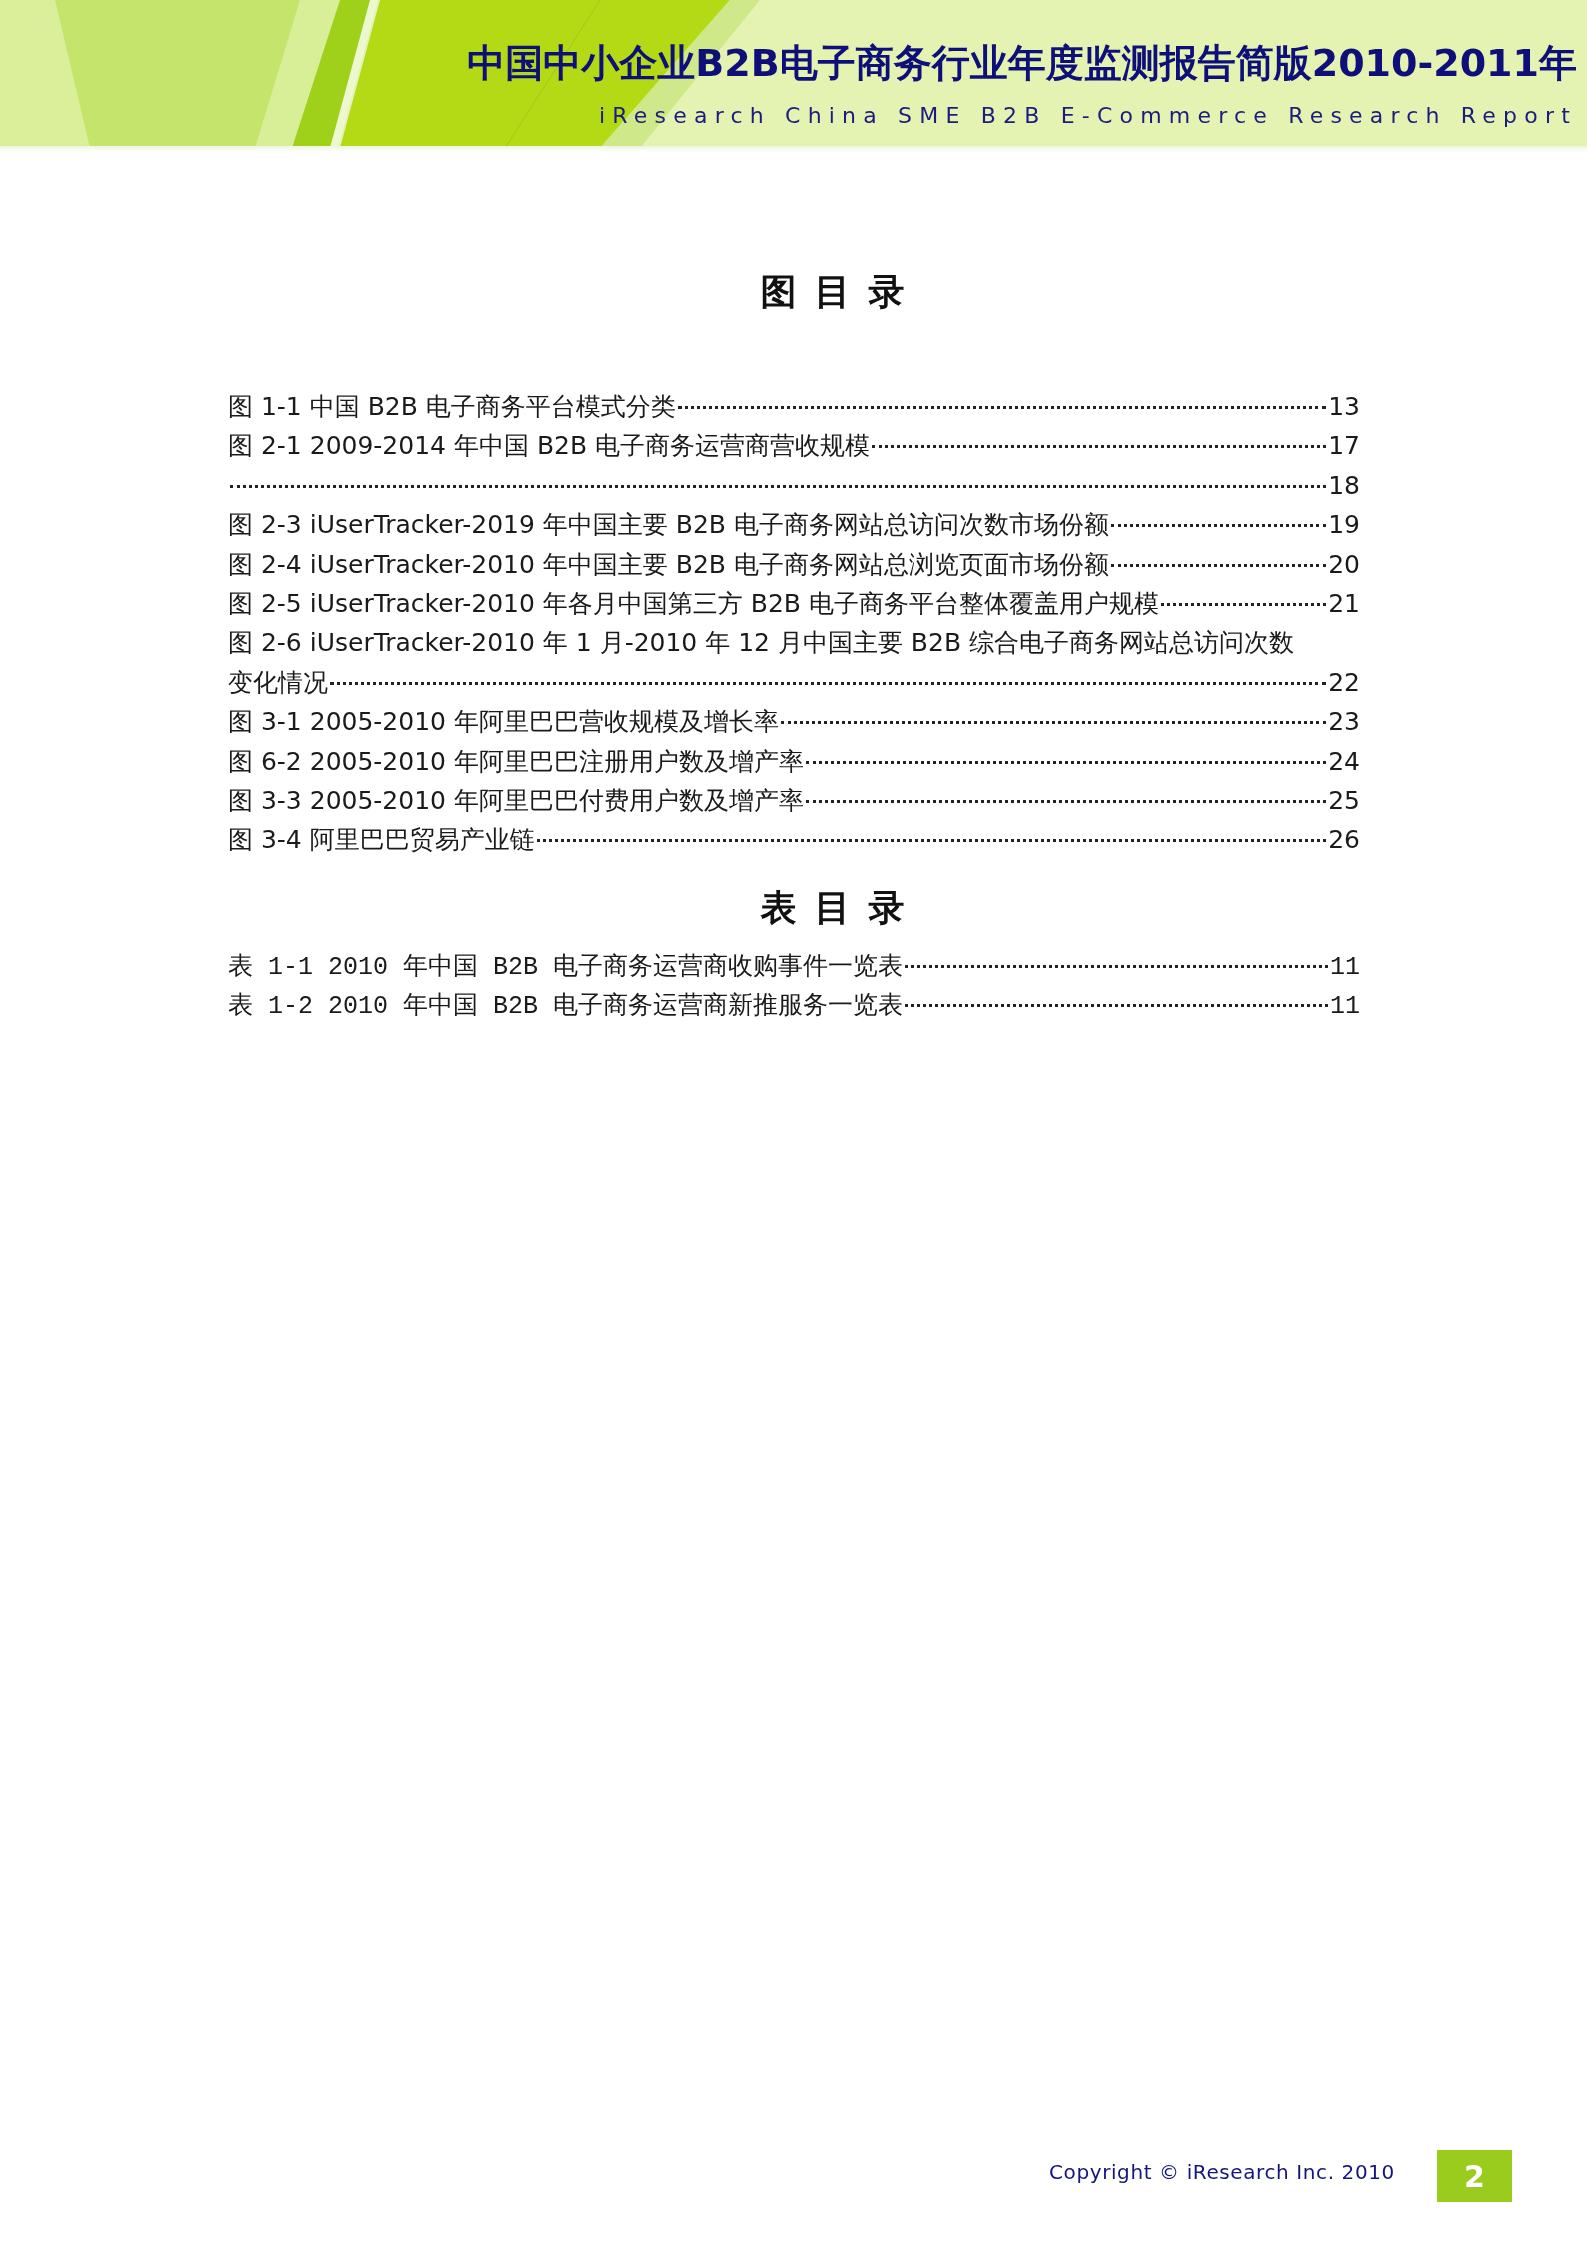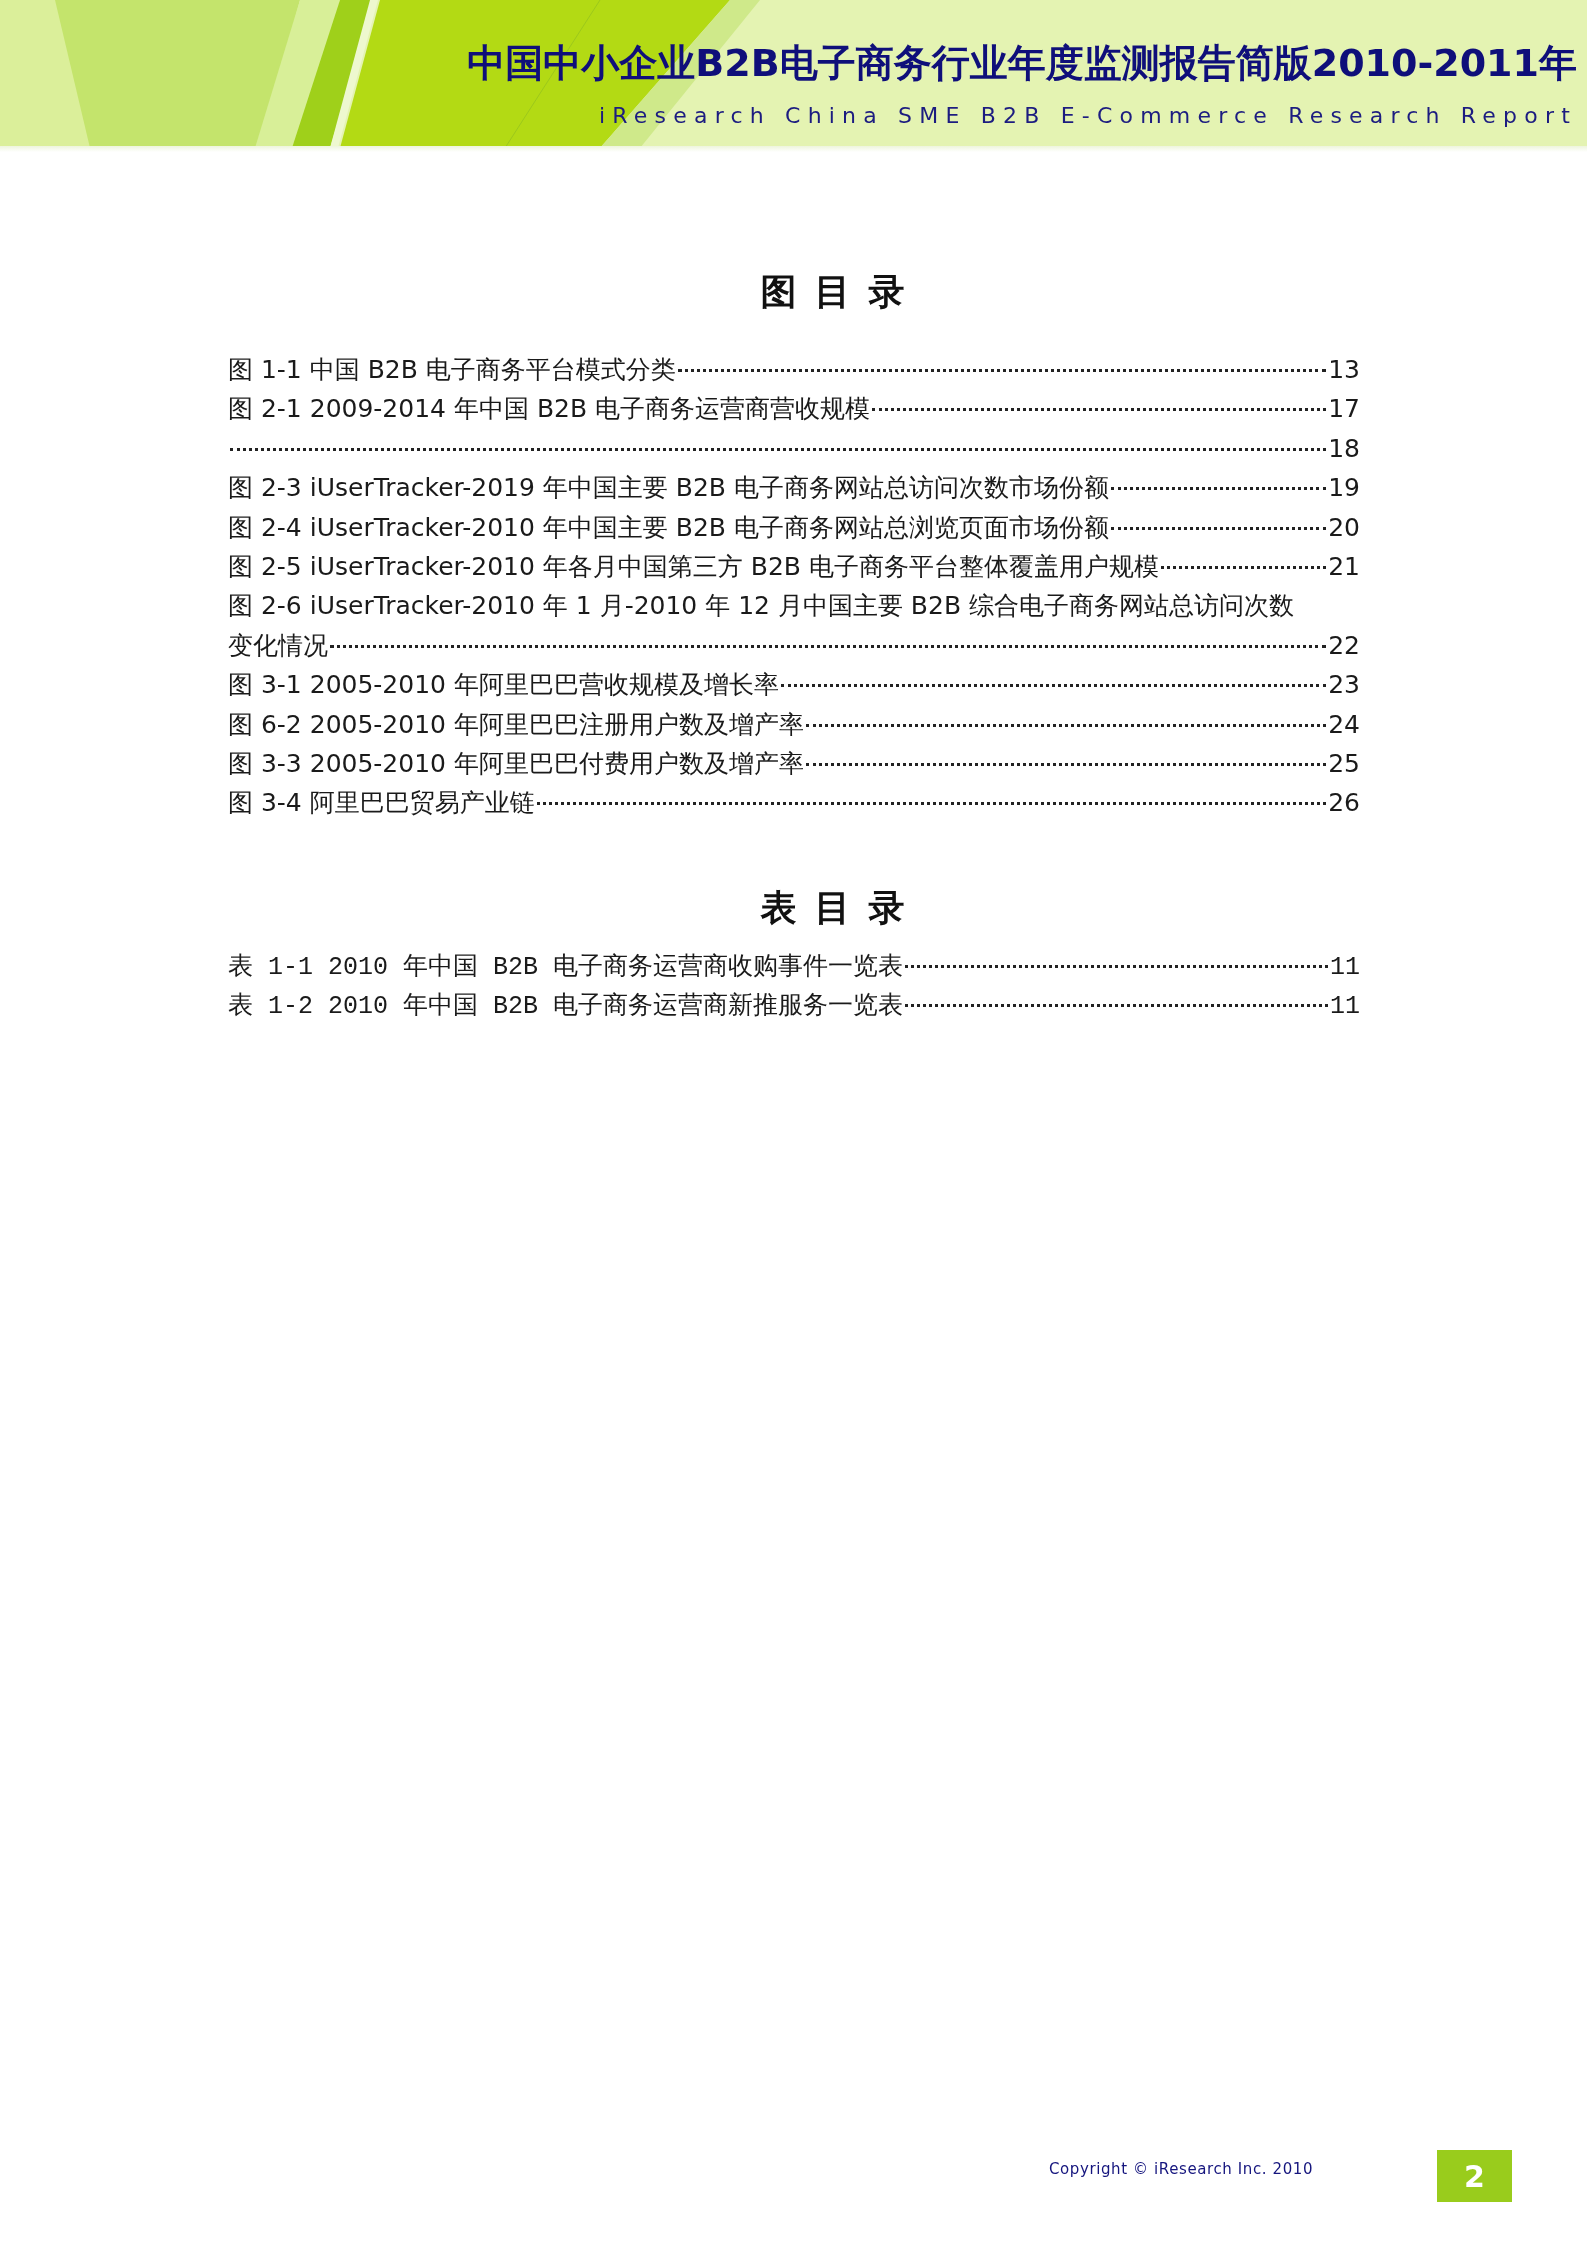--- a/index.html
+++ b/index.html
@@ -37,21 +37,21 @@
   .toc-row .dots {
     flex: 1 1 auto; overflow: hidden; margin: 0 2px;
     border-bottom: 3px dotted #222; height: 1px; transform: translateY(-6px);
   }
   .toc-row .page { flex: 0 0 auto; }
   .toc-row.wrap-head { display: block; }
 
   
   .copyright {
     position: absolute; left: 1049px; top: 2160px;
-    font-size: 15px; color: #15157e; letter-spacing: 0.6px; white-space: nowrap;
+    font-size: 20px; color: #15157e; letter-spacing: 0.6px; white-space: nowrap;
   }
   .page-badge {
     position: absolute; left: 1437px; top: 2150px; width: 75px; height: 52px;
     background: #99cc1c; color: #ffffff; font-weight: bold; font-size: 30px;
     display: flex; align-items: center; justify-content: center;
     font-family: "DejaVu Sans", sans-serif;
   }
 </style>
 </head>
 <body>
@@ -68,21 +68,21 @@
     <polygon points="730,0 760,0 640,148 600,148" fill="#cfe98a"></polygon>
     <line x1="600" y1="0" x2="505" y2="148" stroke="#9cc81c" stroke-width="1"></line>
   </svg>
   <div class="title">中国中小企业B2B电子商务行业年度监测报告简版2010-2011年</div>
   <div class="subtitle">iResearch China SME B2B E-Commerce Research Report</div>
 </div>
 <div class="banner-shadow"></div>
 
 <div class="section-title" style="top:268px;">图目录</div>
 
-<div class="toc" style="top:350px;">
+<div class="toc" style="top:387px;">
   <div class="toc-row">
     <span class="label">图 1-1  中国 B2B  电子商务平台模式分类</span>
     <span class="dots"></span>
     <span class="page">13</span>
   </div>
   <div class="toc-row">
     <span class="label">图 2-1 2009-2014 年中国 B2B 电子商务运营商营收规模</span>
     <span class="dots"></span>
     <span class="page">17</span>
   </div>

